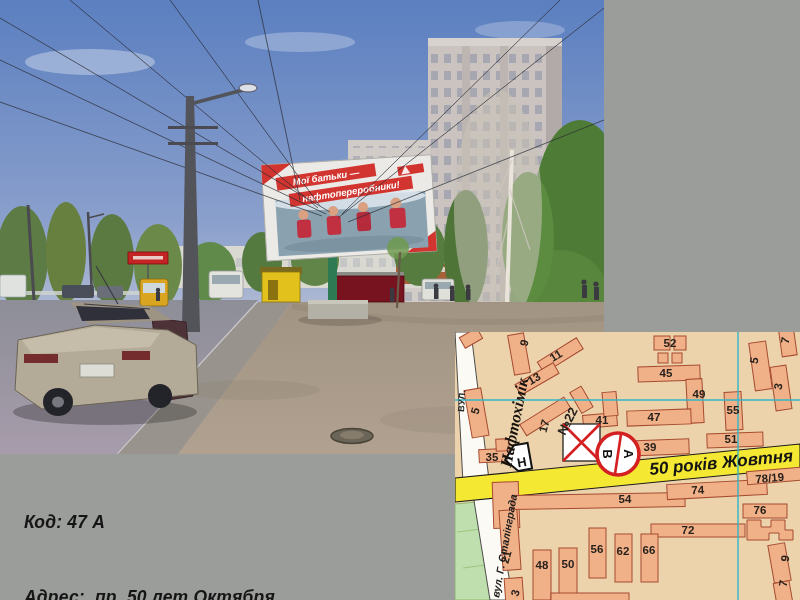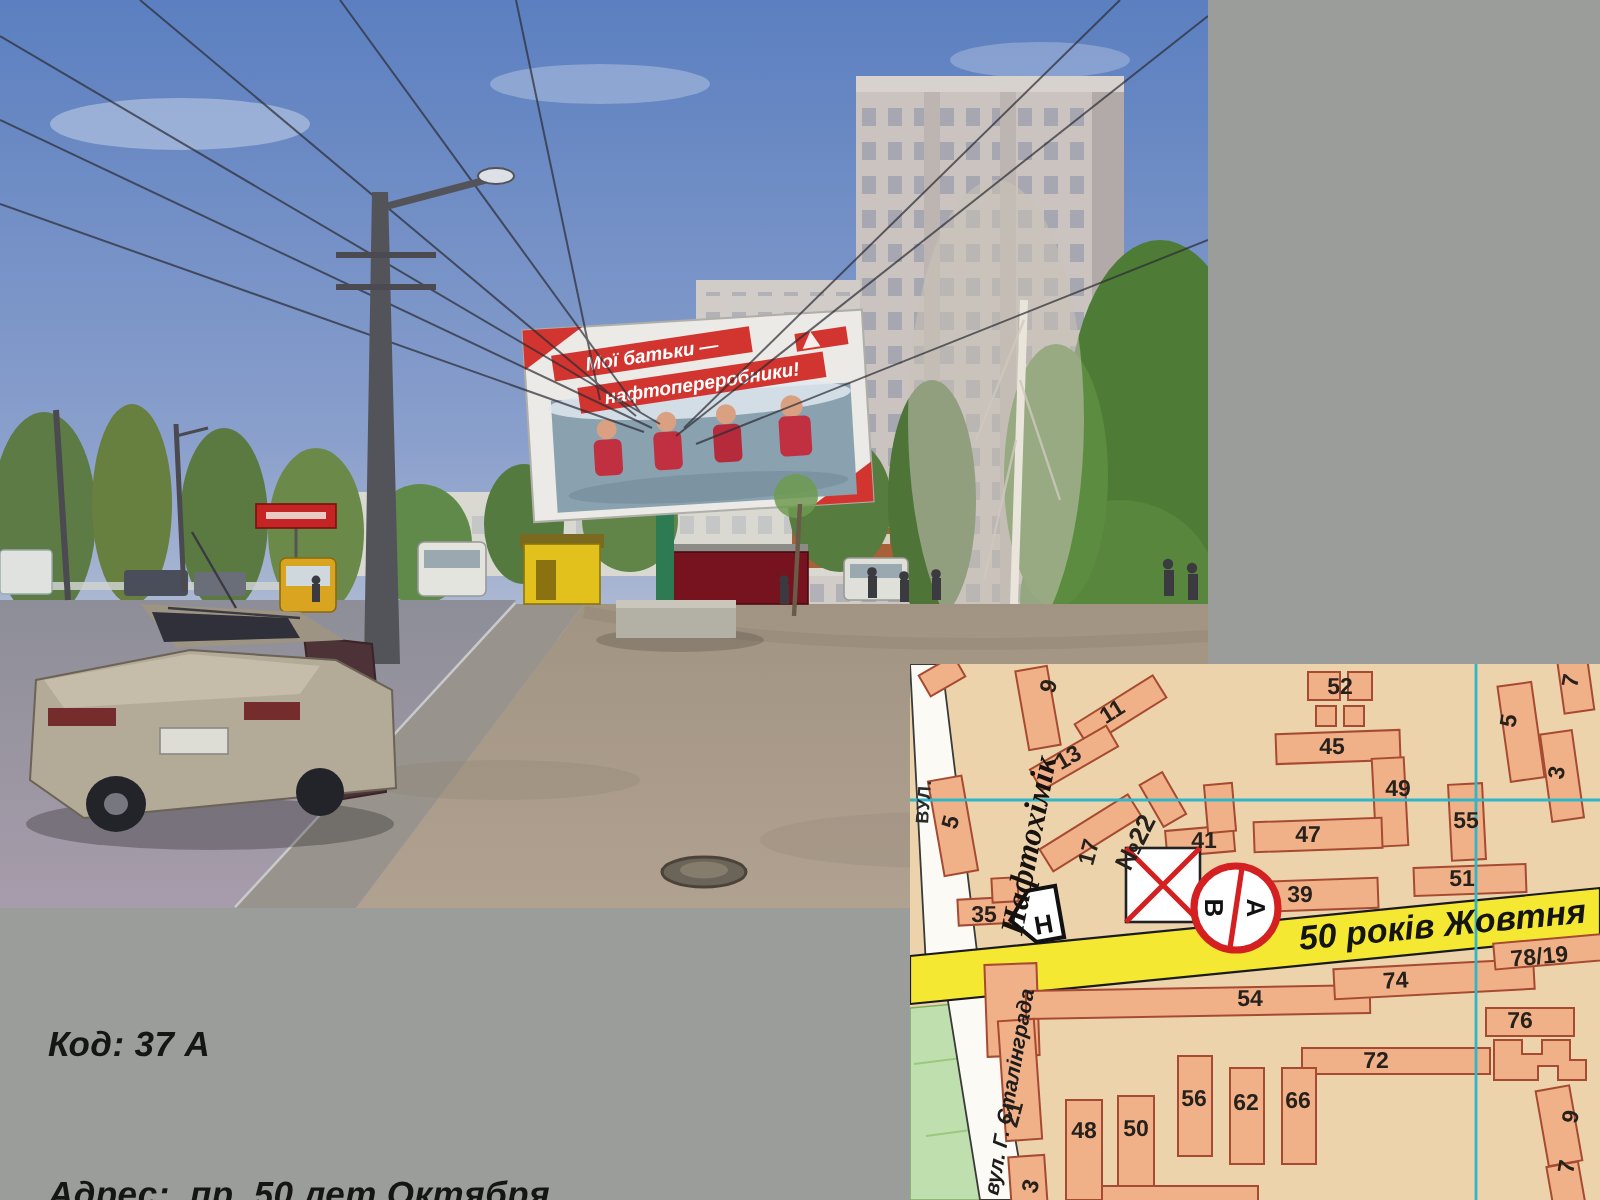--- a/index.html
+++ b/index.html
@@ -351,18 +351,18 @@
         <text x="113" y="236" class="bnum">50</text>
         <text x="87" y="237" class="bnum">48</text>
         <text x="55" y="226" transform="rotate(-75 55 226)" class="bnum">21</text>
         <text x="334" y="227" transform="rotate(-80 334 227)" class="bnum">9</text>
         <text x="332" y="252" transform="rotate(-80 332 252)" class="bnum">7</text>
         <text x="64" y="262" transform="rotate(-75 64 262)" class="bnum">3</text>
       </g>
   </svg>
 
   <div class="caption">
-    <div>Код: 37 А</div>
+    <div>Код: 47 А</div>
     <div>Адрес:  пр. 50 лет Октября</div>
     
   </div>
 
 </div>
 
 </body></html>

